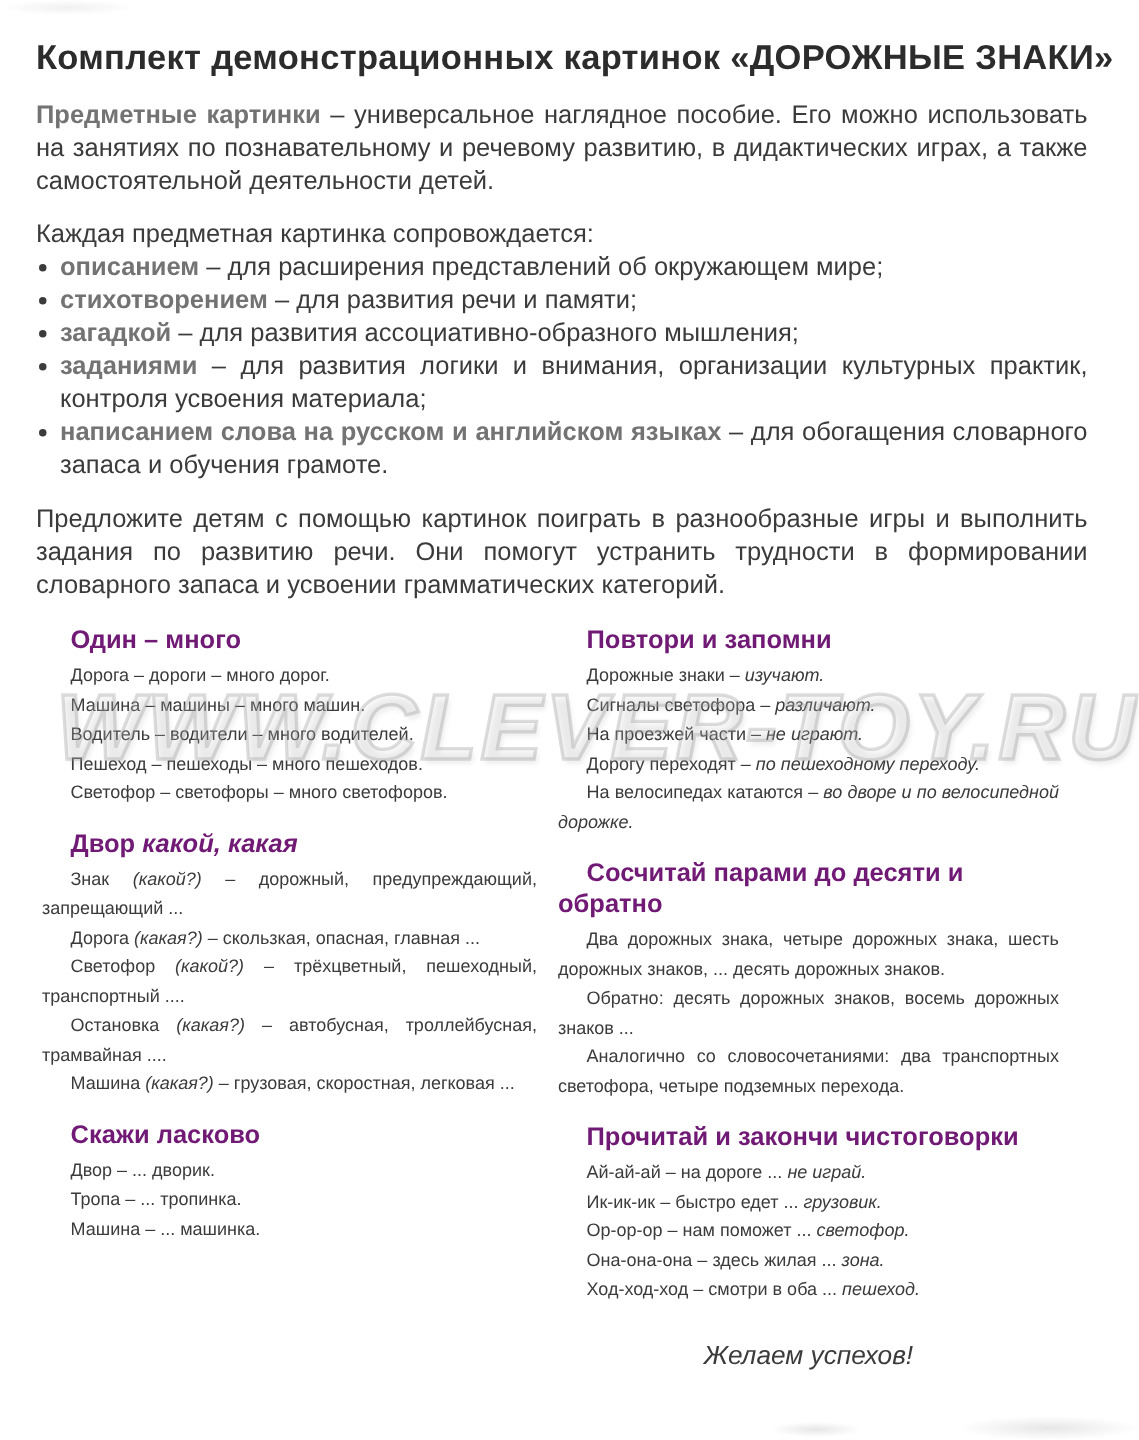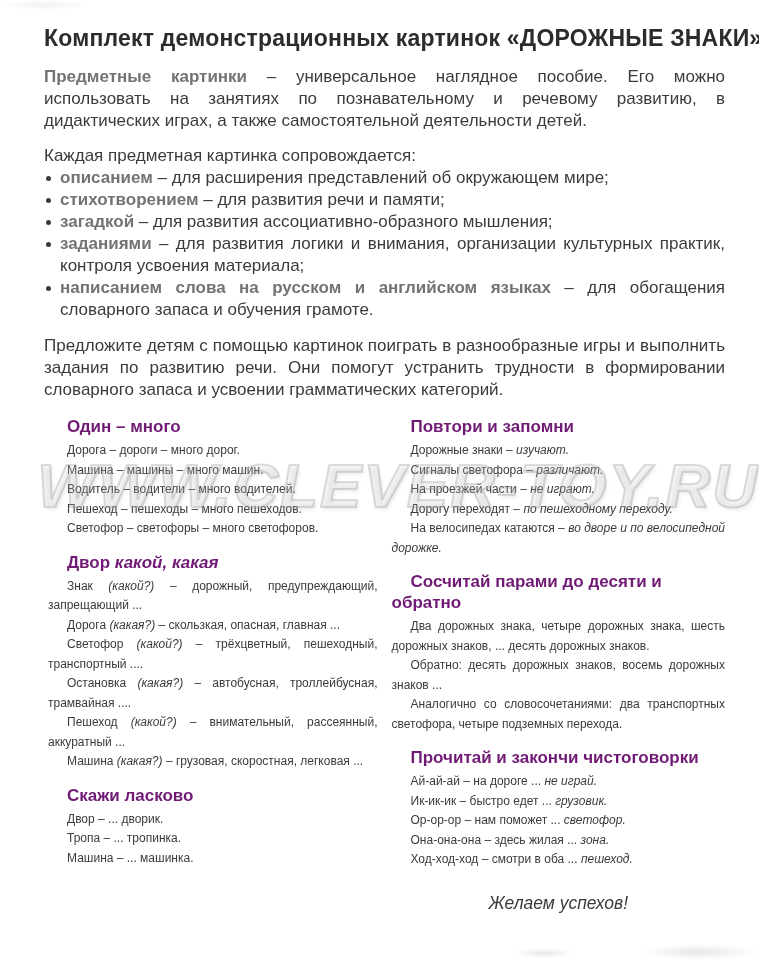--- a/index.html
+++ b/index.html
@@ -8,21 +8,21 @@
     width: 759px; height: 960px;
     background: #f6f6f4;
     font-family: "Liberation Sans", "DejaVu Sans", sans-serif;
     color: #3b3b3b;
     overflow: hidden;
   }
   .page {
     position: relative;
     width: 759px; height: 960px;
     background: #ffffff;
-    padding: 25px 34px 0 44px;
+    padding: 25px 34px 0 24px;
     overflow: hidden;
   }
   .title {
     font-size: 23px; line-height: 27px;
     margin: 0; font-weight: bold;
     color: #2c2c2c; letter-spacing: 0.2px;
     white-space: nowrap;
   }
   .para { margin: 0; font-size: 17px; line-height: 22px; }
   .intro { margin-top: 14px; }
@@ -106,21 +106,20 @@
           <p class="para line"><span>Водитель – водители – много водителей.</span></p>
           <p class="para line"><span>Пешеход – пешеходы – много пешеходов.</span></p>
           <p class="para line"><span>Светофор – светофоры – много светофоров.</span></p>
         </section>
         <section>
           <h3><span>Двор </span><span class="f-i">какой, какая</span></h3>
           <p class="para indent"><span>Знак </span><span class="f-i">(какой?)</span><span> – дорожный, предупреждаю­щий, запрещающий ...</span></p>
           <p class="para indent"><span>Дорога </span><span class="f-i">(какая?)</span><span> – скользкая, опасная, глав­ная ...</span></p>
           <p class="para indent"><span>Светофор </span><span class="f-i">(какой?)</span><span> – трёхцветный, пеше­ходный, транспортный ....</span></p>
           <p class="para indent"><span>Остановка </span><span class="f-i">(какая?)</span><span> – автобусная, троллей­бусная, трамвайная ....</span></p>
-          <p class="para indent"><span>Пешеход </span><span class="f-i">(какой?)</span><span> – внимательный, рассе­янный, аккуратный ...</span></p>
           <p class="para indent"><span>Машина </span><span class="f-i">(какая?)</span><span> – грузовая, скоростная, легковая ...</span></p>
         </section>
         <section>
           <h3><span>Скажи ласково</span></h3>
           <p class="para line"><span>Двор – ... дворик.</span></p>
           <p class="para line"><span>Тропа – ... тропинка.</span></p>
           <p class="para line"><span>Машина – ... машинка.</span></p>
         </section>
       </div>
     <div class="col col-right">

